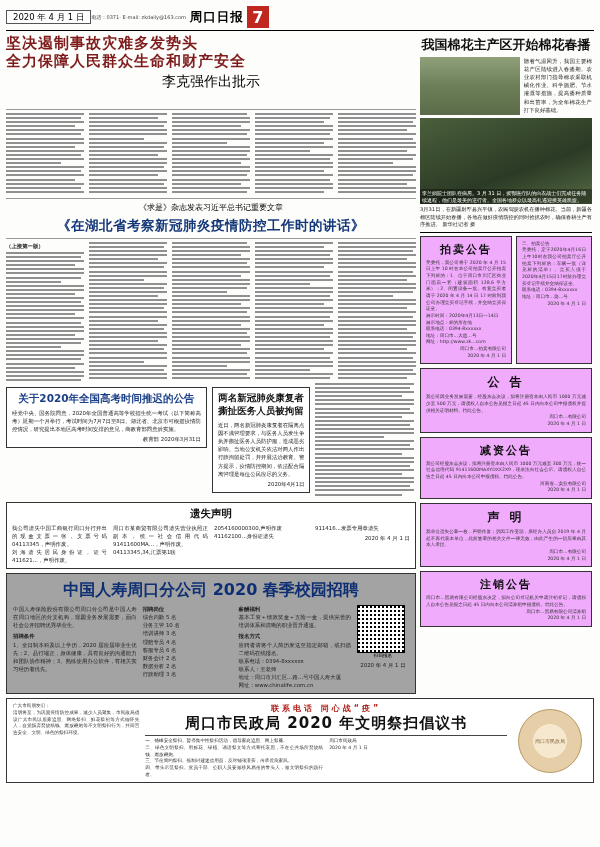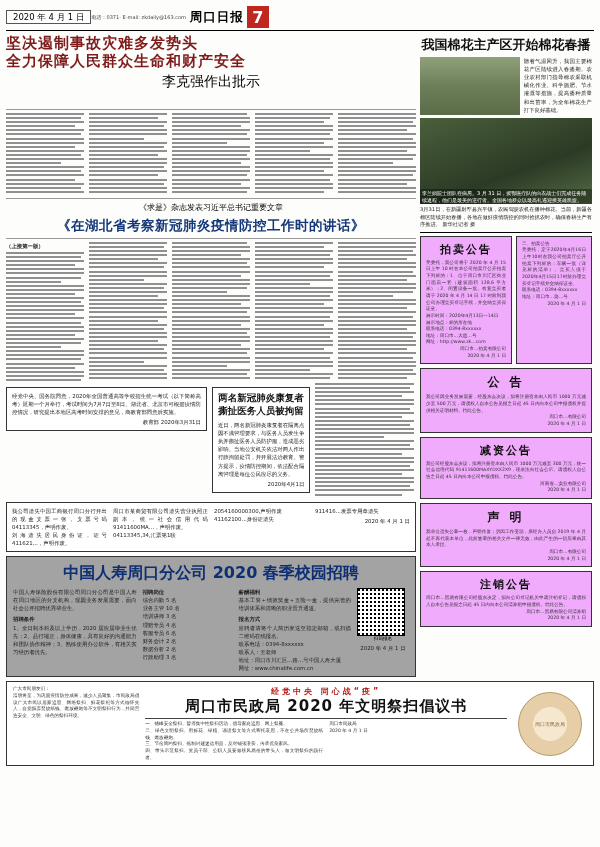--- a/index.html
+++ b/index.html
@@ -489,20 +489,21 @@
               <div class="ln s2"></div>
             <div class="ln s1"></div>
               <div class="ln s3"></div>
           </div>
         </div>
       </div>
 
       <div style="display:flex;gap:5px;align-items:flex-start;">
         <div style="width:49%">
           <div class="box">
+            <div class="box-title blue">关于2020年全国高考时间推迟的公告</div>
             <div class="small">经党中央、国务院同意，2020年全国普通高等学校招生统一考试（以下简称高考）延期一个月举行，考试时间为7月7日至8日。湖北省、北京市可根据疫情防控情况，研究提出本地区高考时间安排的意见，商教育部同意后实施。</div>
             <div class="sig">教育部  2020年3月31日</div>
           </div>
         </div>
         <div style="width:24%">
           <div class="box">
             <div class="box-title" style="white-space:pre-line;font-size:9.5px">两名新冠肺炎康复者
 撕扯医务人员被拘留</div>
             <div class="small">近日，两名新冠肺炎康复者在隔离点因不满管理要求，与医务人员发生争执并撕扯医务人员防护服，造成恶劣影响。当地公安机关依法对两人作出行政拘留处罚，并开展法治教育。警方提示，疫情防控期间，依法配合隔离管理是每位公民应尽的义务。</div>
             <div class="sig">2020年4月1日</div>
@@ -534,20 +535,21 @@
             <div class="ln s3"></div>
             <div class="ln s1"></div>
           <div class="ln s1"></div>
             <div class="ln s2"></div>
             <div class="ln s1"></div>
             <div class="ln s3"></div>
         </div>
       </div>
 
       <div class="box">
+        <div class="box-title">遗失声明</div>
         <div style="display:flex;gap:6px;">
           <div style="flex:1">
             <div class="small">我公司遗失中国工商银行周口分行开出的现金支票一张，支票号码 04113345，声明作废。</div>
             <div class="small">刘海遗失居民身份证，证号 411621…，声明作废。</div>
           </div>
           <div style="flex:1">
             <div class="small">周口市某商贸有限公司遗失营业执照正副本，统一社会信用代码 91411600MA…，声明作废。</div>
             <div class="small">04113345,34,汇票第1联</div>
           </div>
           <div style="flex:1">
@@ -664,21 +666,21 @@
 
     </div>
   </div>
 
   <div class="bottom">
     <div style="width:22%">
       <div class="tiny" style="white-space:pre-line">广大市民朋友们：
 清明将至，为巩固疫情防控成果，减少人员聚集，市民政局倡议广大市民以居家追思、网络祭扫、鲜花祭祀等方式缅怀先人，自觉摒弃焚烧纸钱、燃放鞭炮等不文明祭扫行为，共同营造安全、文明、绿色的祭扫环境。</div>
     </div>
     <div style="flex:1">
-      <div class="bn-sub">经党中央  同心战“疫”</div>
+      <div class="bn-sub">联系电话  同心战“疫”</div>
       <div class="bn-title">周口市民政局 2020 年文明祭扫倡议书</div>
       <div class="bar"></div>
       <div style="display:flex;gap:6px">
         <div class="tiny" style="flex:1;white-space:pre-line">一、错峰安全祭扫。暂停集中性祭扫活动，倡导家庭追思、网上祭奠。
 二、绿色文明祭扫。用鲜花、绿植、诵读祭文等方式寄托哀思，不在公共场所焚烧纸钱、燃放鞭炮。
 三、节俭简约祭扫。抵制封建迷信用品，反对铺张浪费，传承优良家风。
 四、带头示范祭扫。党员干部、公职人员要做移风易俗的带头人，做文明祭扫的践行者。</div>
         <div class="tiny" style="flex:1;white-space:pre-line">周口市民政局
 2020 年 4 月 1 日</div>
       </div>

